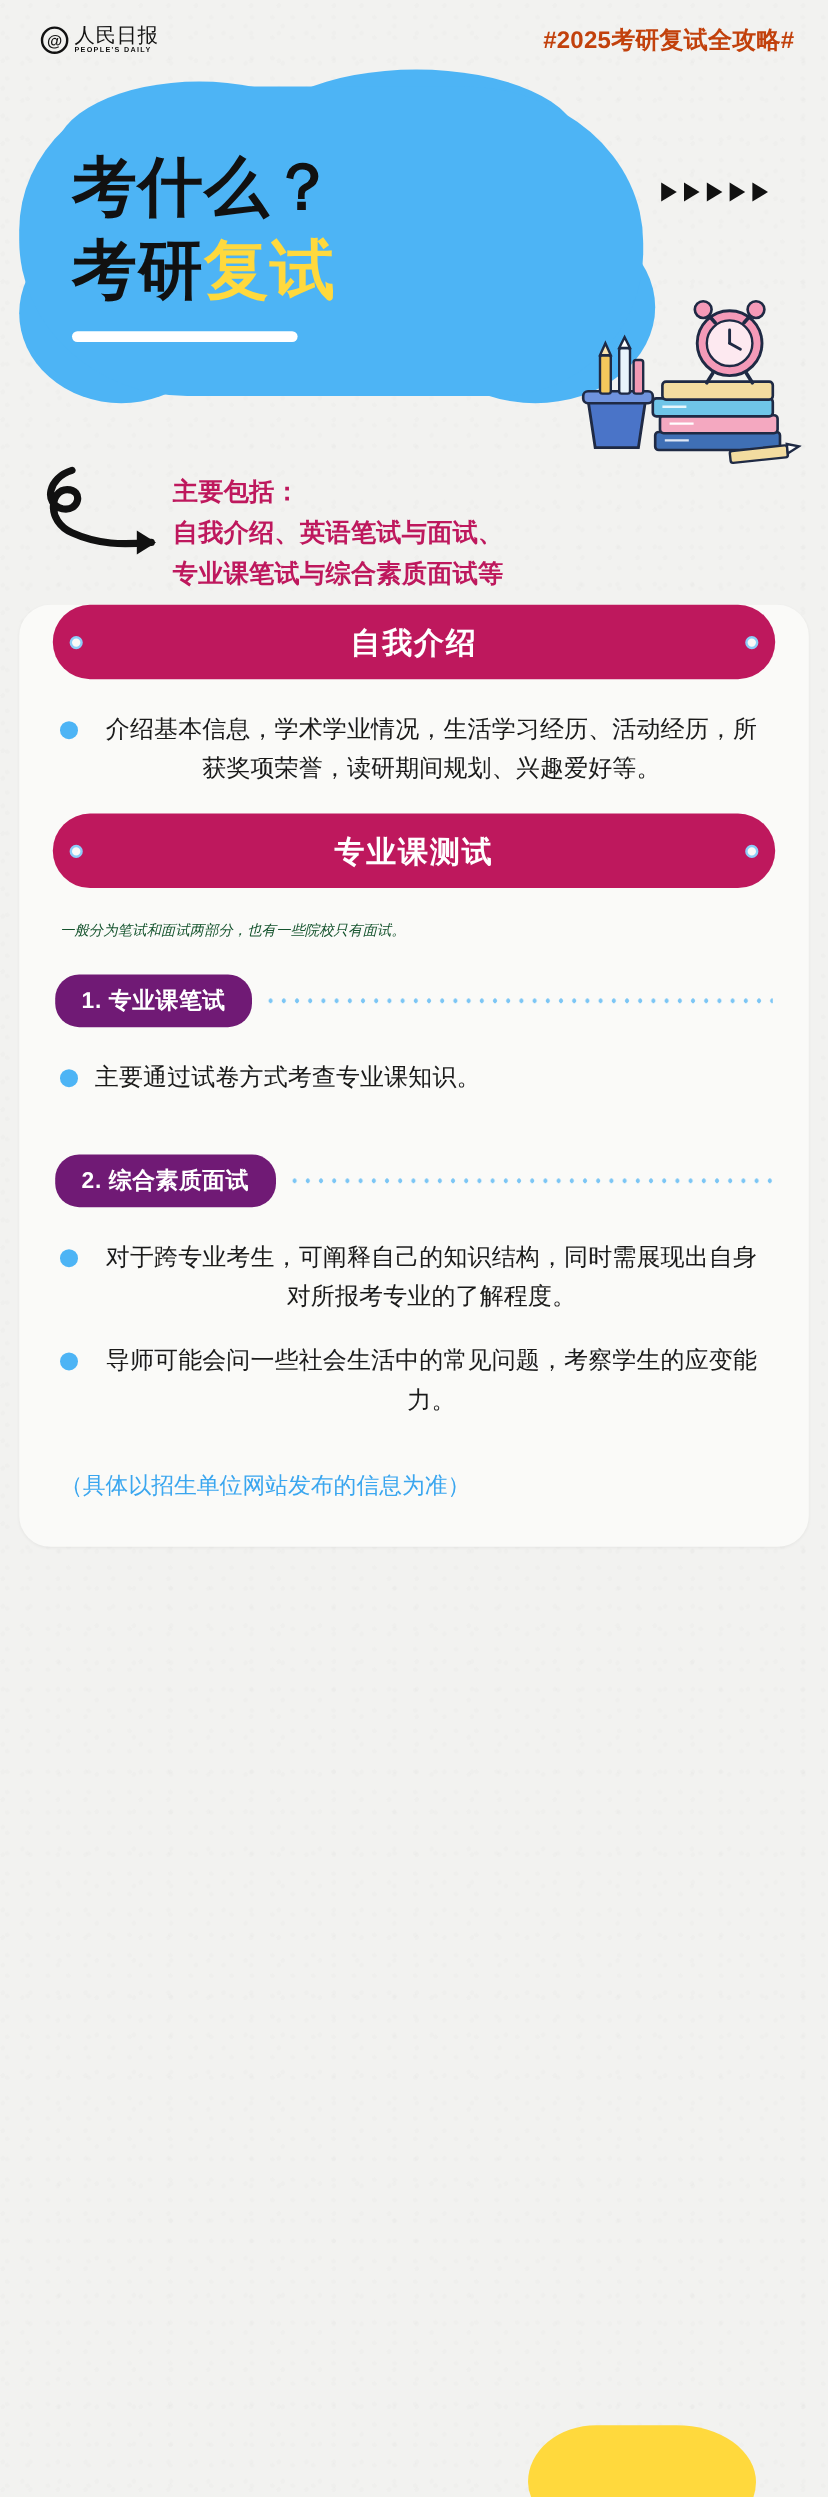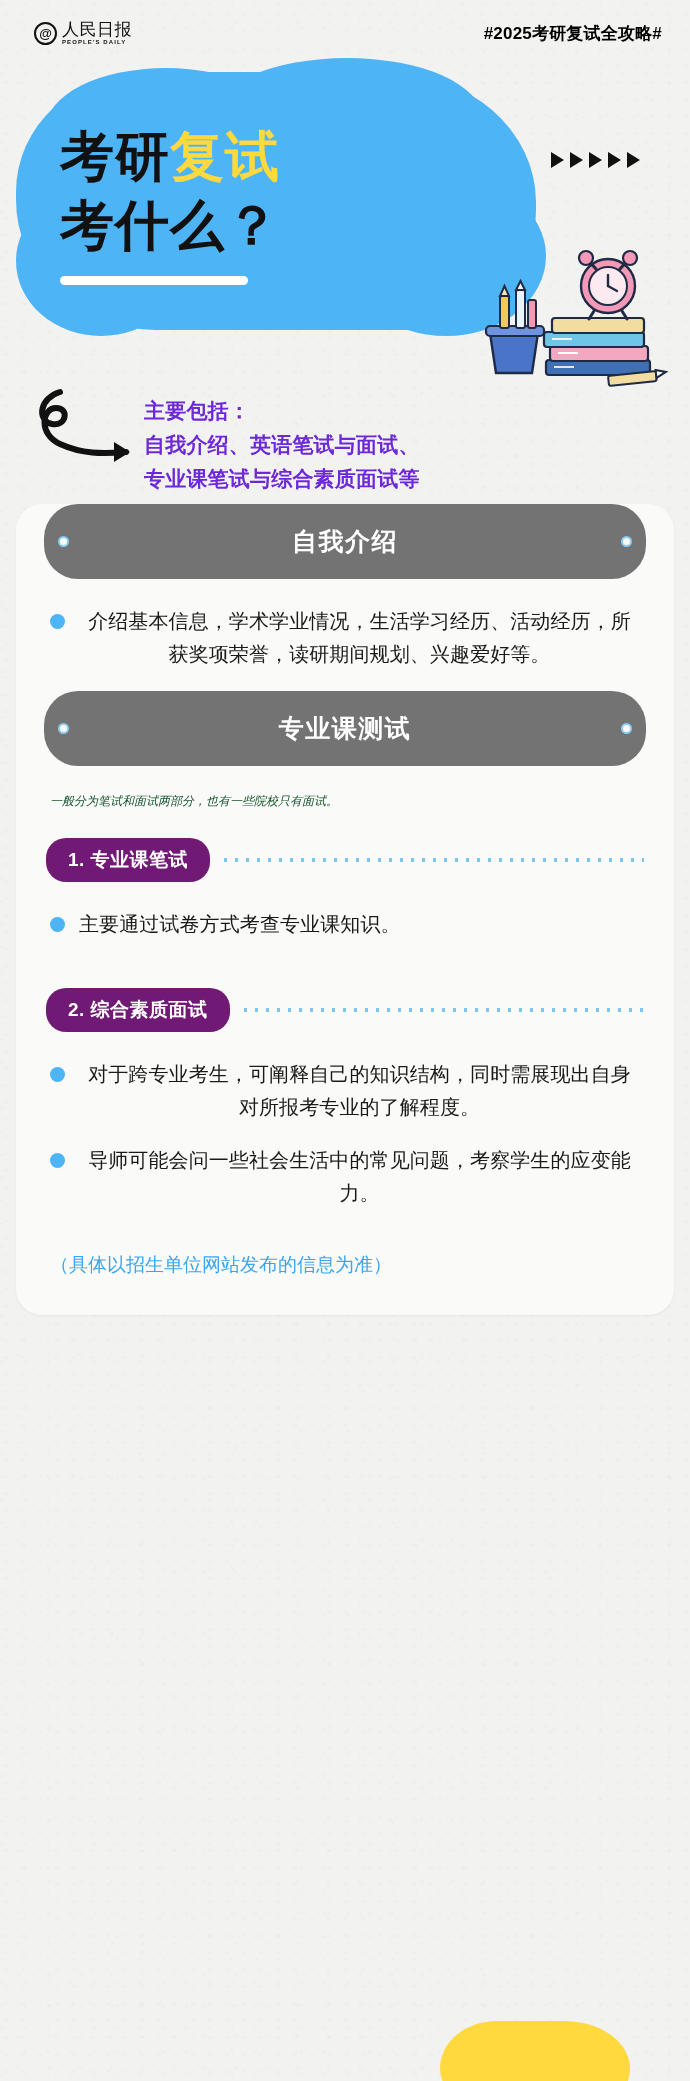--- a/index.html
+++ b/index.html
@@ -50,23 +50,23 @@
   .logo-text { line-height: 1.02; }
   .logo-cn {
     font-size: 17px; font-weight: normal; color: #111;
     letter-spacing: 0.5px;
   }
   .logo-en {
     font-size: 6px; color: #111; letter-spacing: 1.1px;
     font-weight: bold;
   }
   .hashtag {
-    font-size: 17px;
-    font-weight: bold;
-    color: #000000;
+    font-size: 20px;
+    font-weight: bold;
+    color: #c2410c;
     letter-spacing: 0.2px;
   }
 
   
   .hero {
     position: relative;
     margin: 0 16px;
     height: 300px;
   }
   .blob {
@@ -147,42 +147,42 @@
     padding: 0 24px 0 30px;
     display: flex;
     align-items: flex-start;
     gap: 6px;
   }
   .squiggle { width: 108px; height: 96px; flex: 0 0 auto; margin-top: 6px;}
   .include-text {
     margin-top: 14px;
     font-size: 21px;
     font-weight: bold;
-    color: #6d28d9;
+    color: #be185d;
     line-height: 1.62;
     letter-spacing: 0.2px;
   }
 
   
   .card {
     position: relative;
     margin: 22px 16px 0 16px;
     background: #fafaf8;
     border-radius: 26px;
     padding: 0 0 34px 0;
     box-shadow: 0 1px 3px rgba(0,0,0,0.05);
   }
 
   
   .pill {
     position: relative;
     margin: 0 28px;
-    background: #737373;
+    background: #be185d;
     border-radius: 34px;
-    height: 75px;
+    height: 62px;
     display: flex;
     align-items: center;
     justify-content: center;
   }
   .pill.first { margin-top: -14px; }
   .pill-title {
     font-size: 25px;
     font-weight: bold;
     color: #fff;
     letter-spacing: 1.5px;
@@ -300,22 +300,22 @@
 
   <div class="arrows">
     <div class="arrow-tri"></div>
     <div class="arrow-tri"></div>
     <div class="arrow-tri"></div>
     <div class="arrow-tri"></div>
     <div class="arrow-tri"></div>
   </div>
 
   <div class="title-wrap">
+    <div class="title-line">考什么？</div>
     <div class="title-line"><span>考研</span><span class="title-hl">复试</span></div>
-    <div class="title-line">考什么？</div>
     <div class="title-underline"></div>
   </div>
 
   <svg class="stationery" viewBox="0 0 200 150">
 
     <g>
       <rect x="78" y="112" width="104" height="15" rx="3" fill="#3f6fb5" stroke="#1f2a44" stroke-width="2.2"></rect>
       <rect x="82" y="98" width="98" height="15" rx="3" fill="#f4a8c0" stroke="#1f2a44" stroke-width="2.2"></rect>
       <rect x="76" y="84" width="100" height="15" rx="3" fill="#6fc5e8" stroke="#1f2a44" stroke-width="2.2"></rect>
       <rect x="84" y="70" width="92" height="15" rx="3" fill="#f3dca0" stroke="#1f2a44" stroke-width="2.2"></rect>

